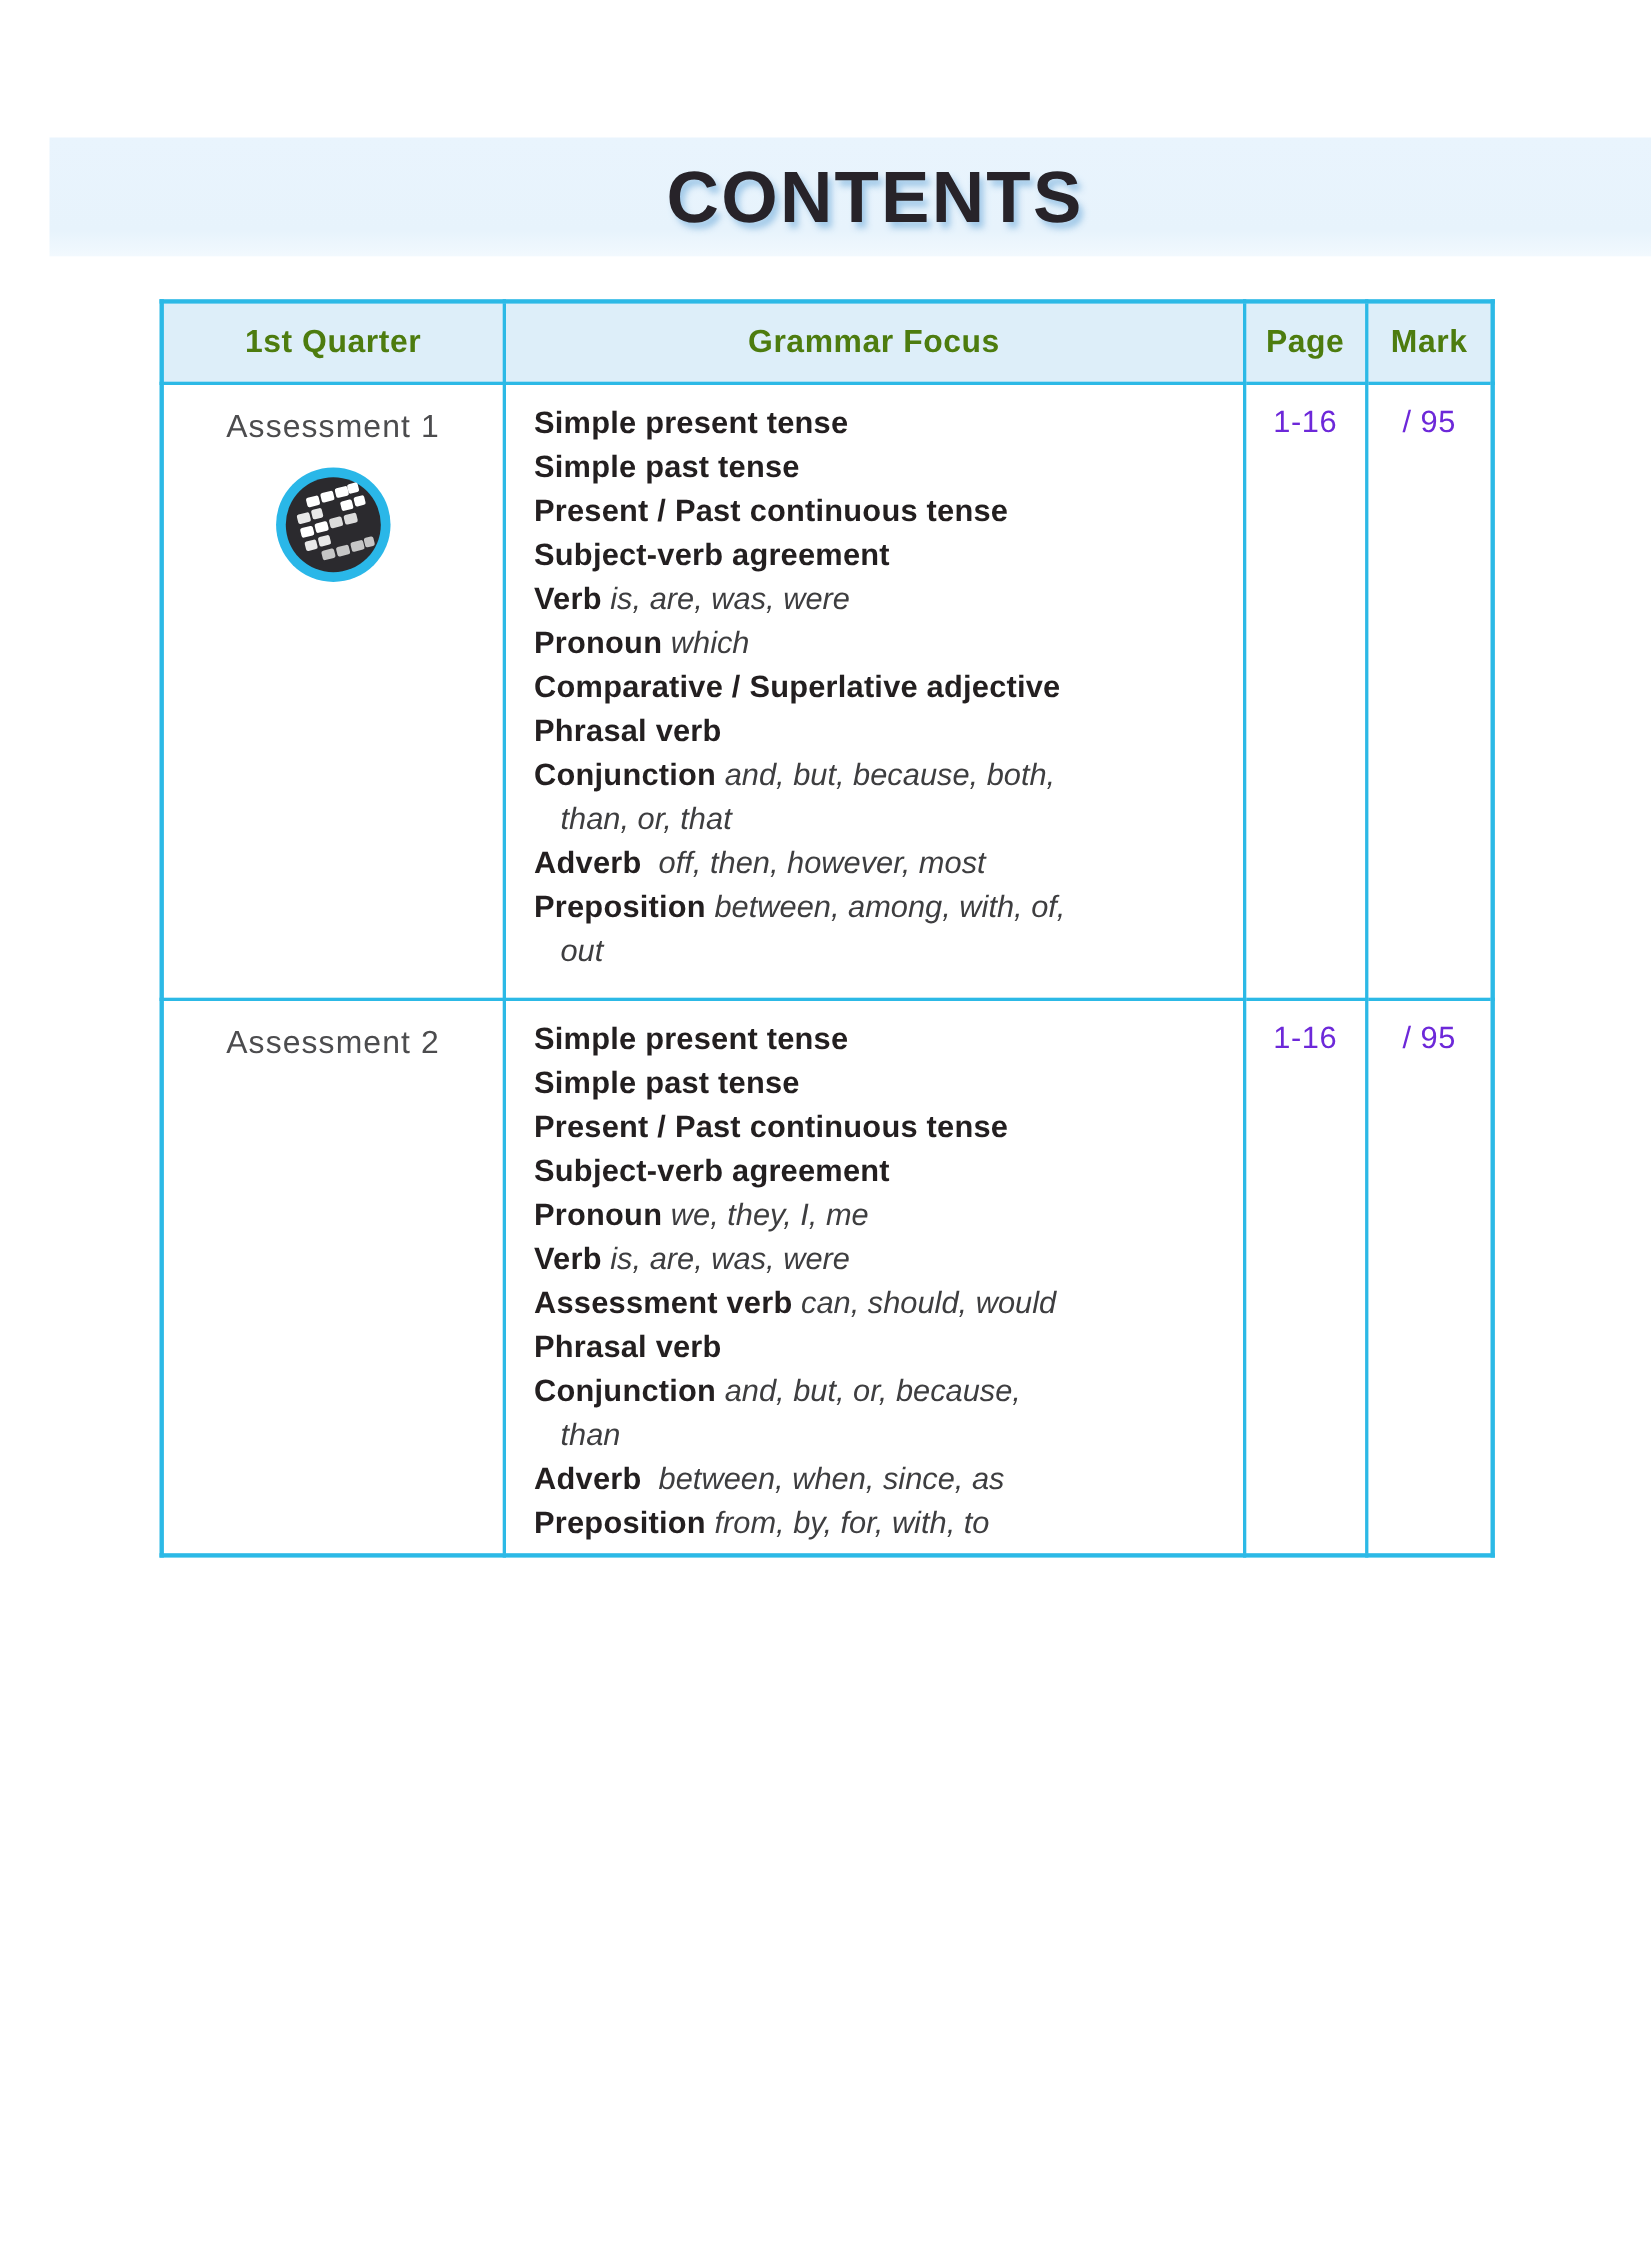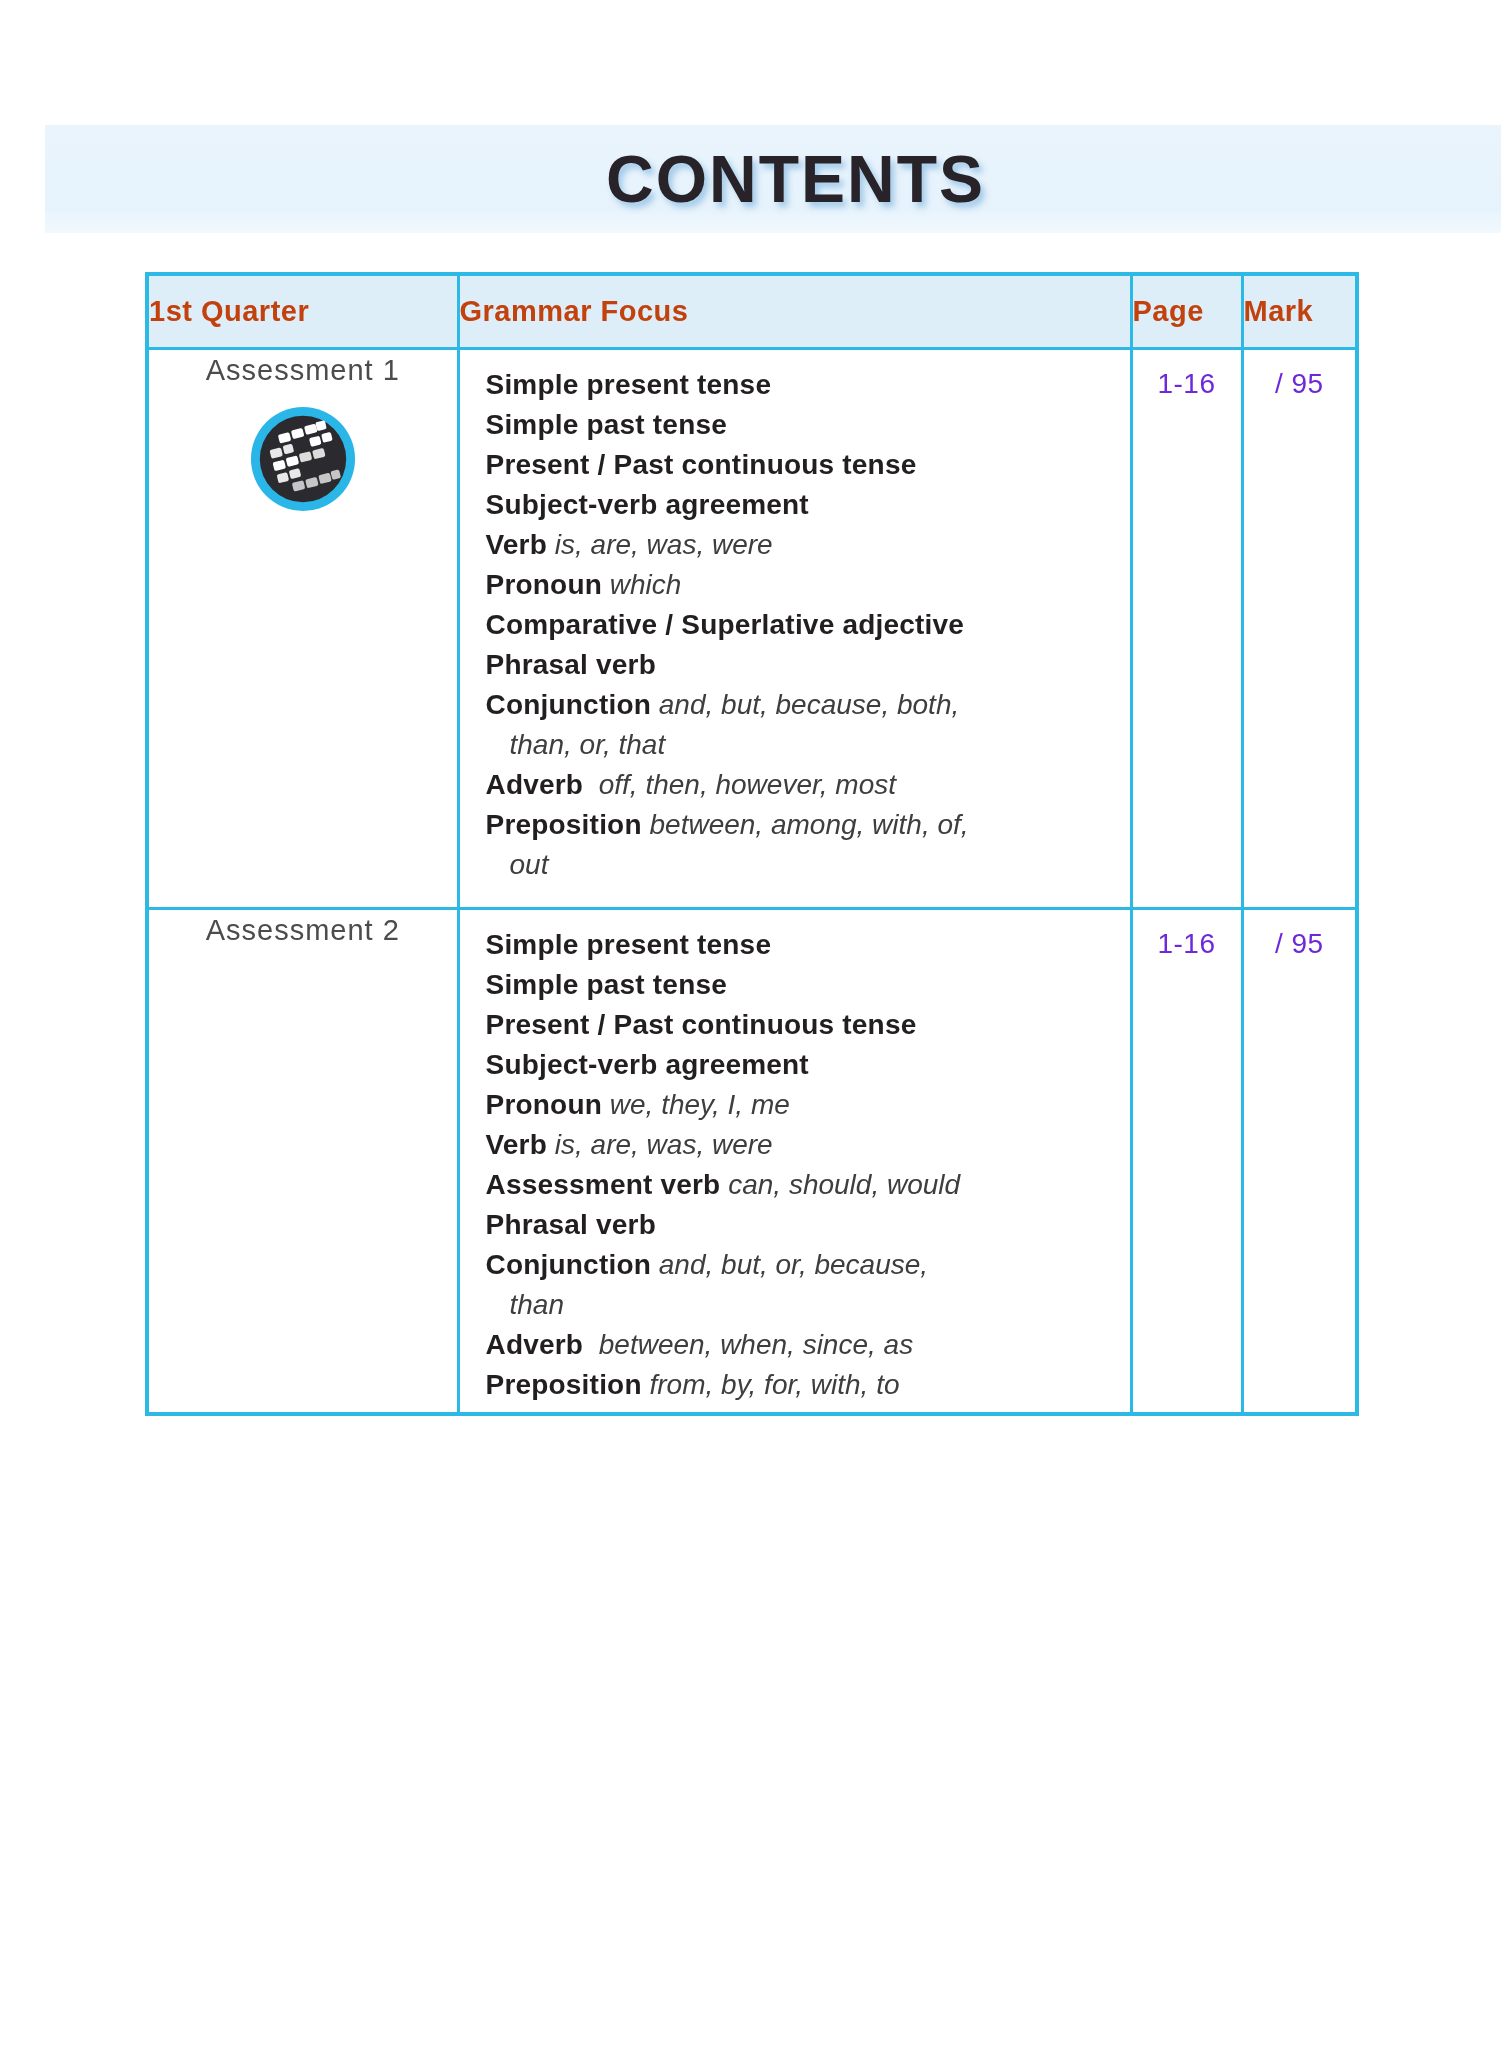--- a/index.html
+++ b/index.html
@@ -39,31 +39,31 @@
     border: 3px solid #2cb9e6;
     vertical-align: top;
   }
   .toc-table { border: 4px solid #2cb9e6; }
 
   .toc-table thead th {
     height: 74px;
     background: #ddeef9;
     font-size: 29px;
     font-weight: 700;
-    color: #c2410c;
-    text-align: left;
+    color: #4d7c0f;
+    text-align: center;
     vertical-align: middle;
     letter-spacing: 0.5px;
   }
 
   tbody tr:nth-child(1) { height: 560px; }
   tbody tr:nth-child(2) { height: 506px; }
 
   
-  .c-quarter { text-align: center; }
+  .c-quarter { text-align: center; padding-top: 18px; }
   .quarter-label {
     font-size: 29px;
     font-weight: 400;
     color: #4c4c4e;
     letter-spacing: 1px;
     line-height: 40px;
   }
   .badge-slot { margin: 14px auto 0; width: 108px; height: 112px; }
 
   

